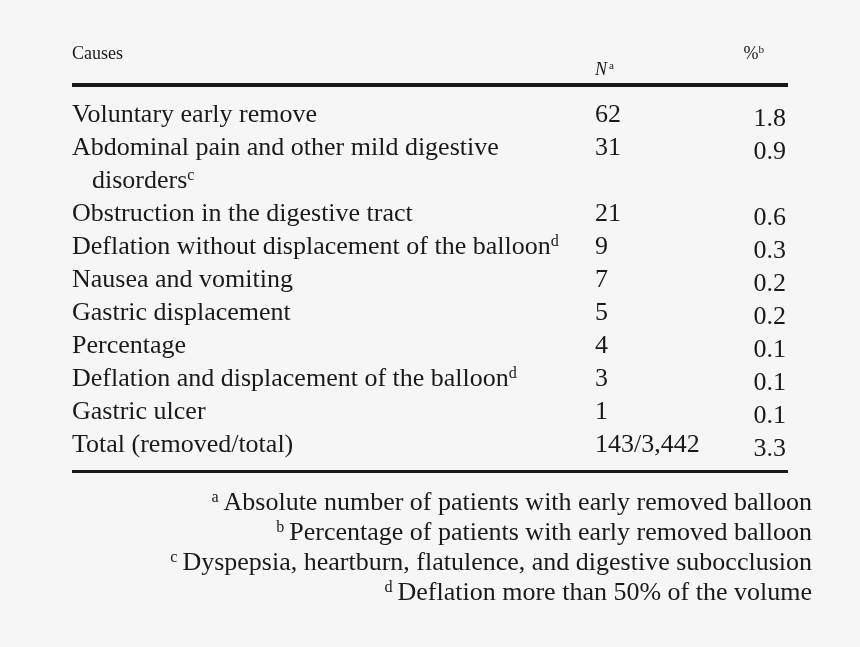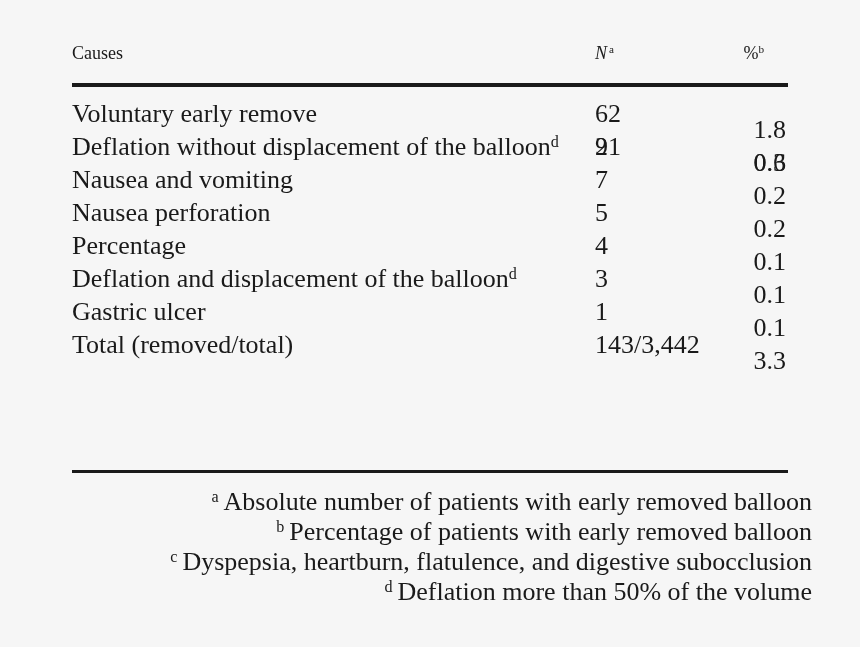--- a/index.html
+++ b/index.html
@@ -21,21 +21,21 @@
     left: 72px;
     width: 716px;
     height: 33px;
     line-height: 33px;
     font-size: 18px;
   }
   .causes-label { display: inline-block; }
   .n-header {
     position: absolute;
     left: 523px;
-    top: 0;
+    top: 16px;
     font-style: italic;
   }
   .n-header .ssup { font-style: normal; margin-left: 2px; }
   .pct-header {
     position: absolute;
     right: 24px;
     top: 0;
   }
   .ssup {
     font-size: 0.62em;
@@ -65,21 +65,21 @@
   .cause-line2 { padding-left: 20px; }
   .cell-n {
     position: absolute;
     left: 523px;
     top: 0;
     white-space: nowrap;
   }
   .cell-pct {
     position: absolute;
     right: 2px;
-    top: 16px;
+    top: 4px;
     text-align: center;
     white-space: nowrap;
   }
   .rule-bottom {
     position: absolute;
     top: 470px;
     left: 72px;
     width: 716px;
     height: 3px;
     background: #1a1a1a;
@@ -107,40 +107,49 @@
 <div class="rule-top"></div>
 
 <div class="rows">
 
   <div class="row">
     <span class="cause-cell">Voluntary early remove</span>
     <span class="cell-n">62</span>
     <span class="cell-pct">1.8</span>
   </div>
 
+  <div class="row">
+    <span class="cause-cell">
+      <span>Abdominal pain and other mild digestive</span>
+      <span class="cause-line2"><span>disorders</span><sup class="ssup">c</sup></span>
+    </span>
+    <span class="cell-n">31</span>
+    <span class="cell-pct">0.9</span>
+  </div>
 
   <div class="row">
+    <span class="cause-cell">Obstruction in the digestive tract</span>
     <span class="cell-n">21</span>
     <span class="cell-pct">0.6</span>
   </div>
 
   <div class="row">
     <span class="cause-cell"><span>Deflation without displacement of the balloon</span><sup class="ssup">d</sup></span>
     <span class="cell-n">9</span>
     <span class="cell-pct">0.3</span>
   </div>
 
   <div class="row">
     <span class="cause-cell">Nausea and vomiting</span>
     <span class="cell-n">7</span>
     <span class="cell-pct">0.2</span>
   </div>
 
   <div class="row">
-    <span class="cause-cell">Nausea perforation</span>
+    <span class="cause-cell">Gastric displacement</span>
     <span class="cell-n">5</span>
     <span class="cell-pct">0.2</span>
   </div>
 
   <div class="row">
     <span class="cause-cell">Percentage</span>
     <span class="cell-n">4</span>
     <span class="cell-pct">0.1</span>
   </div>
 

